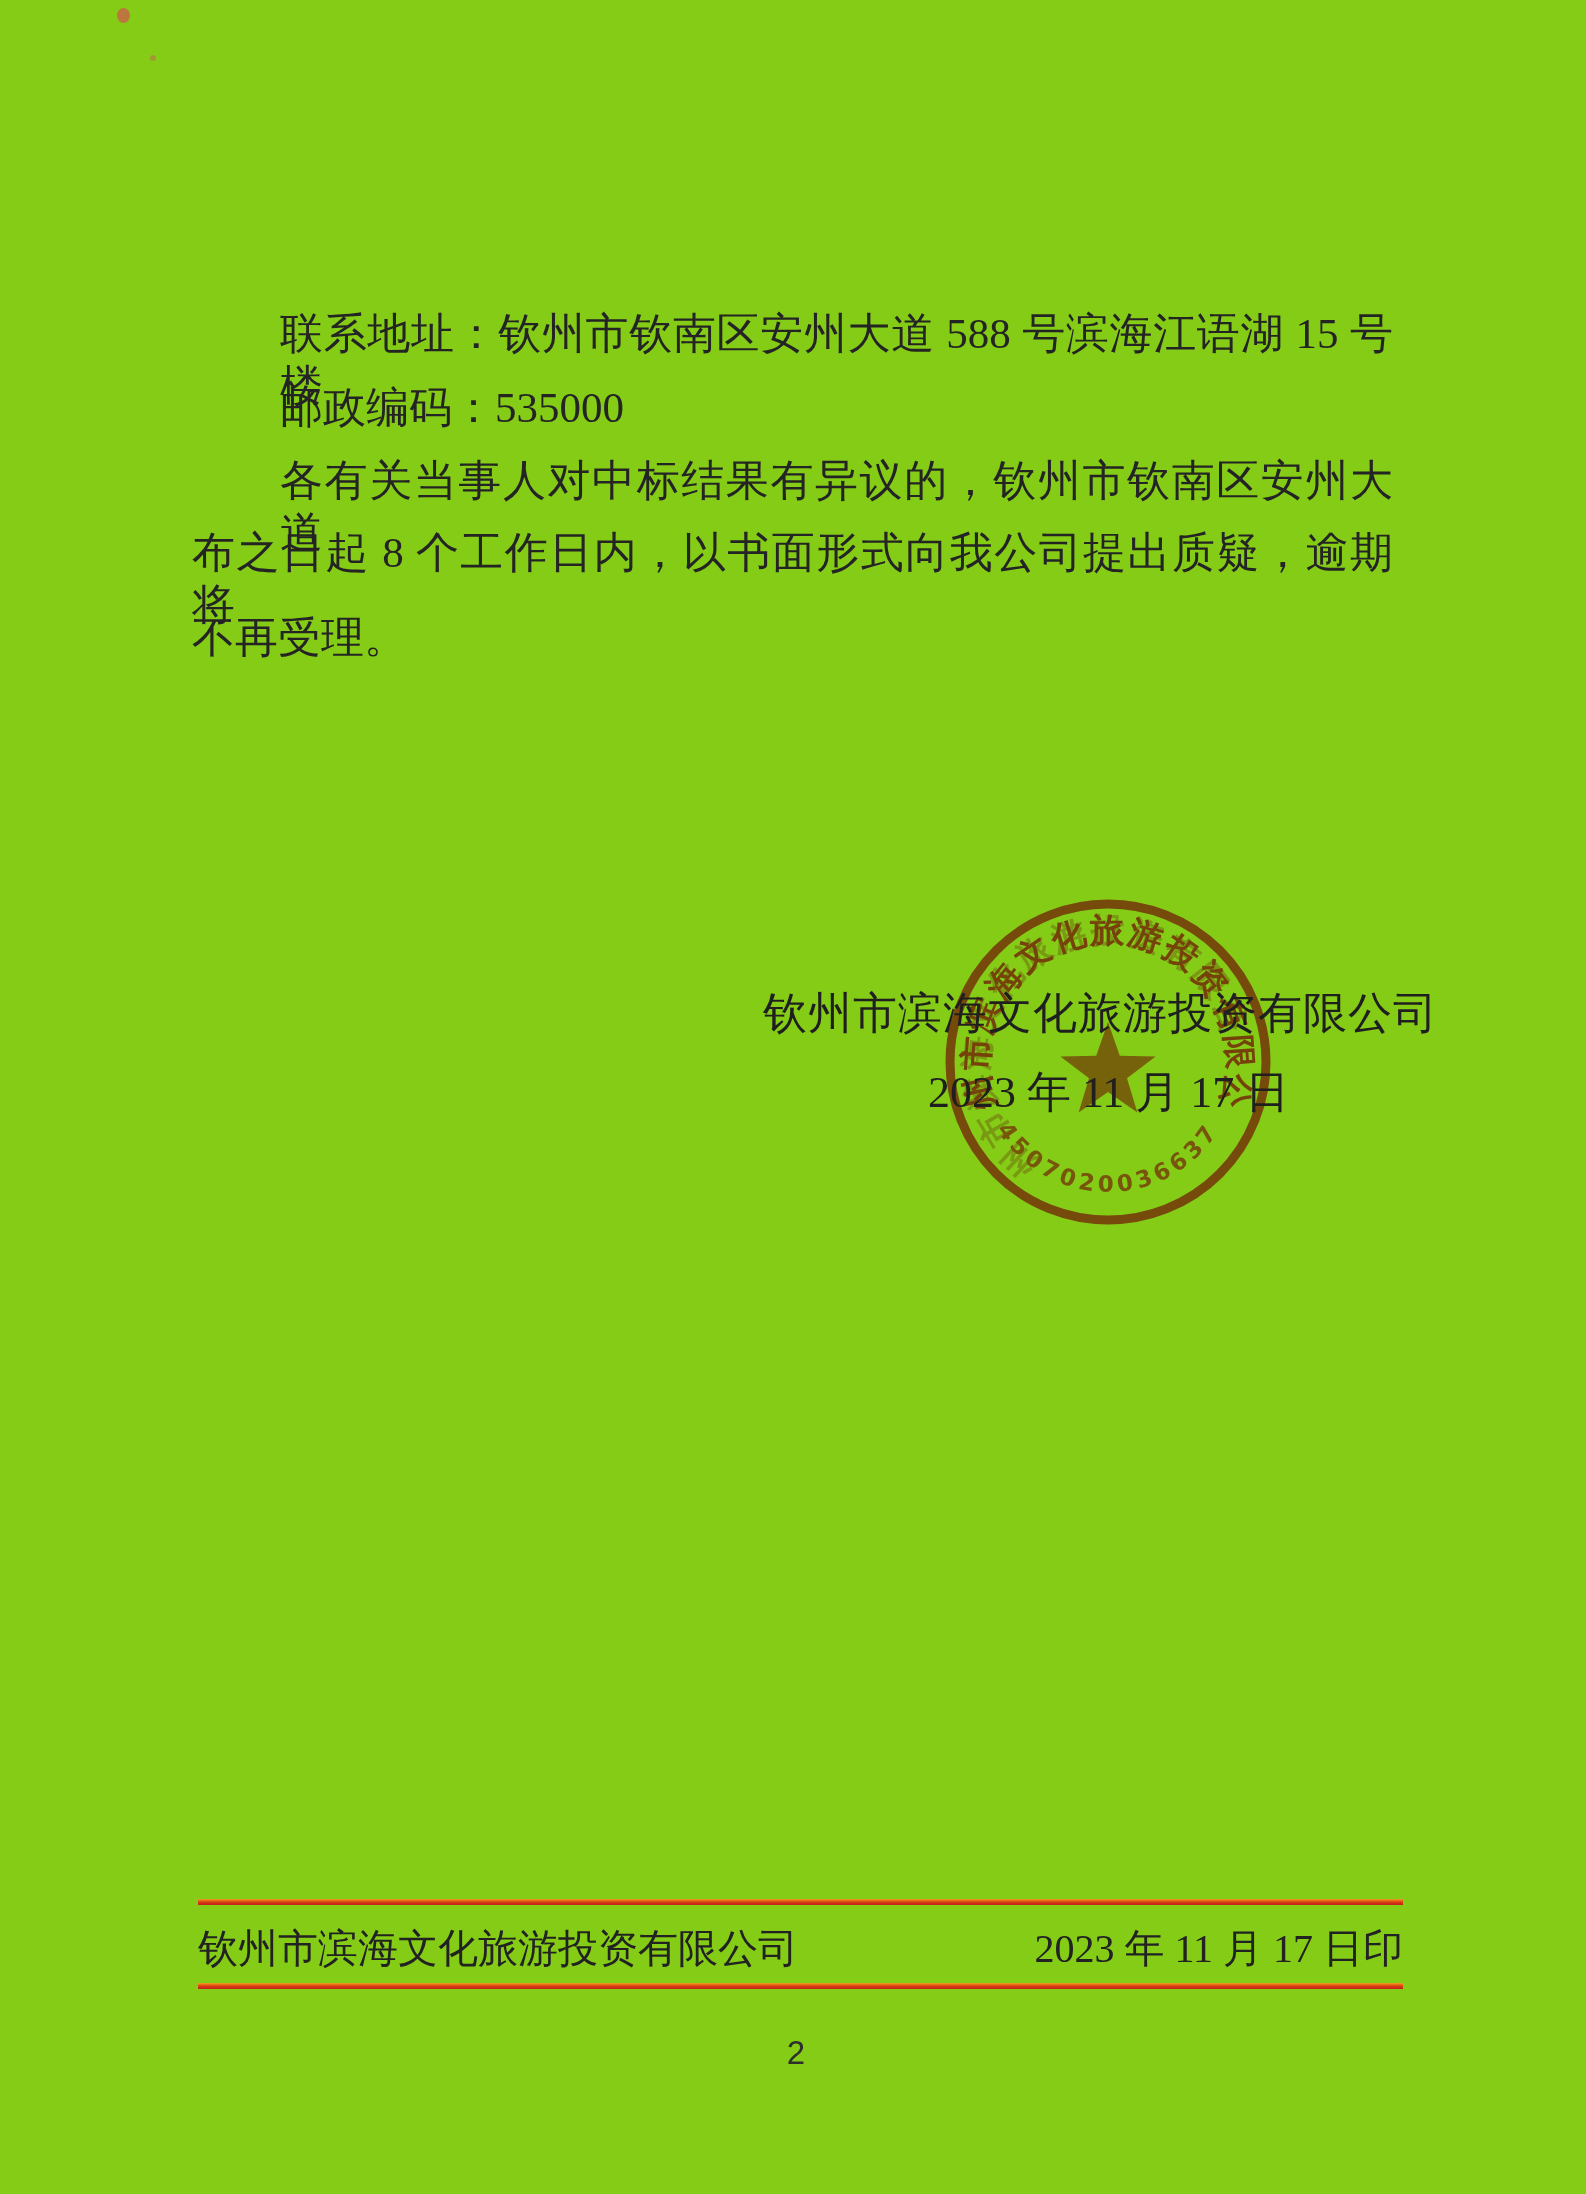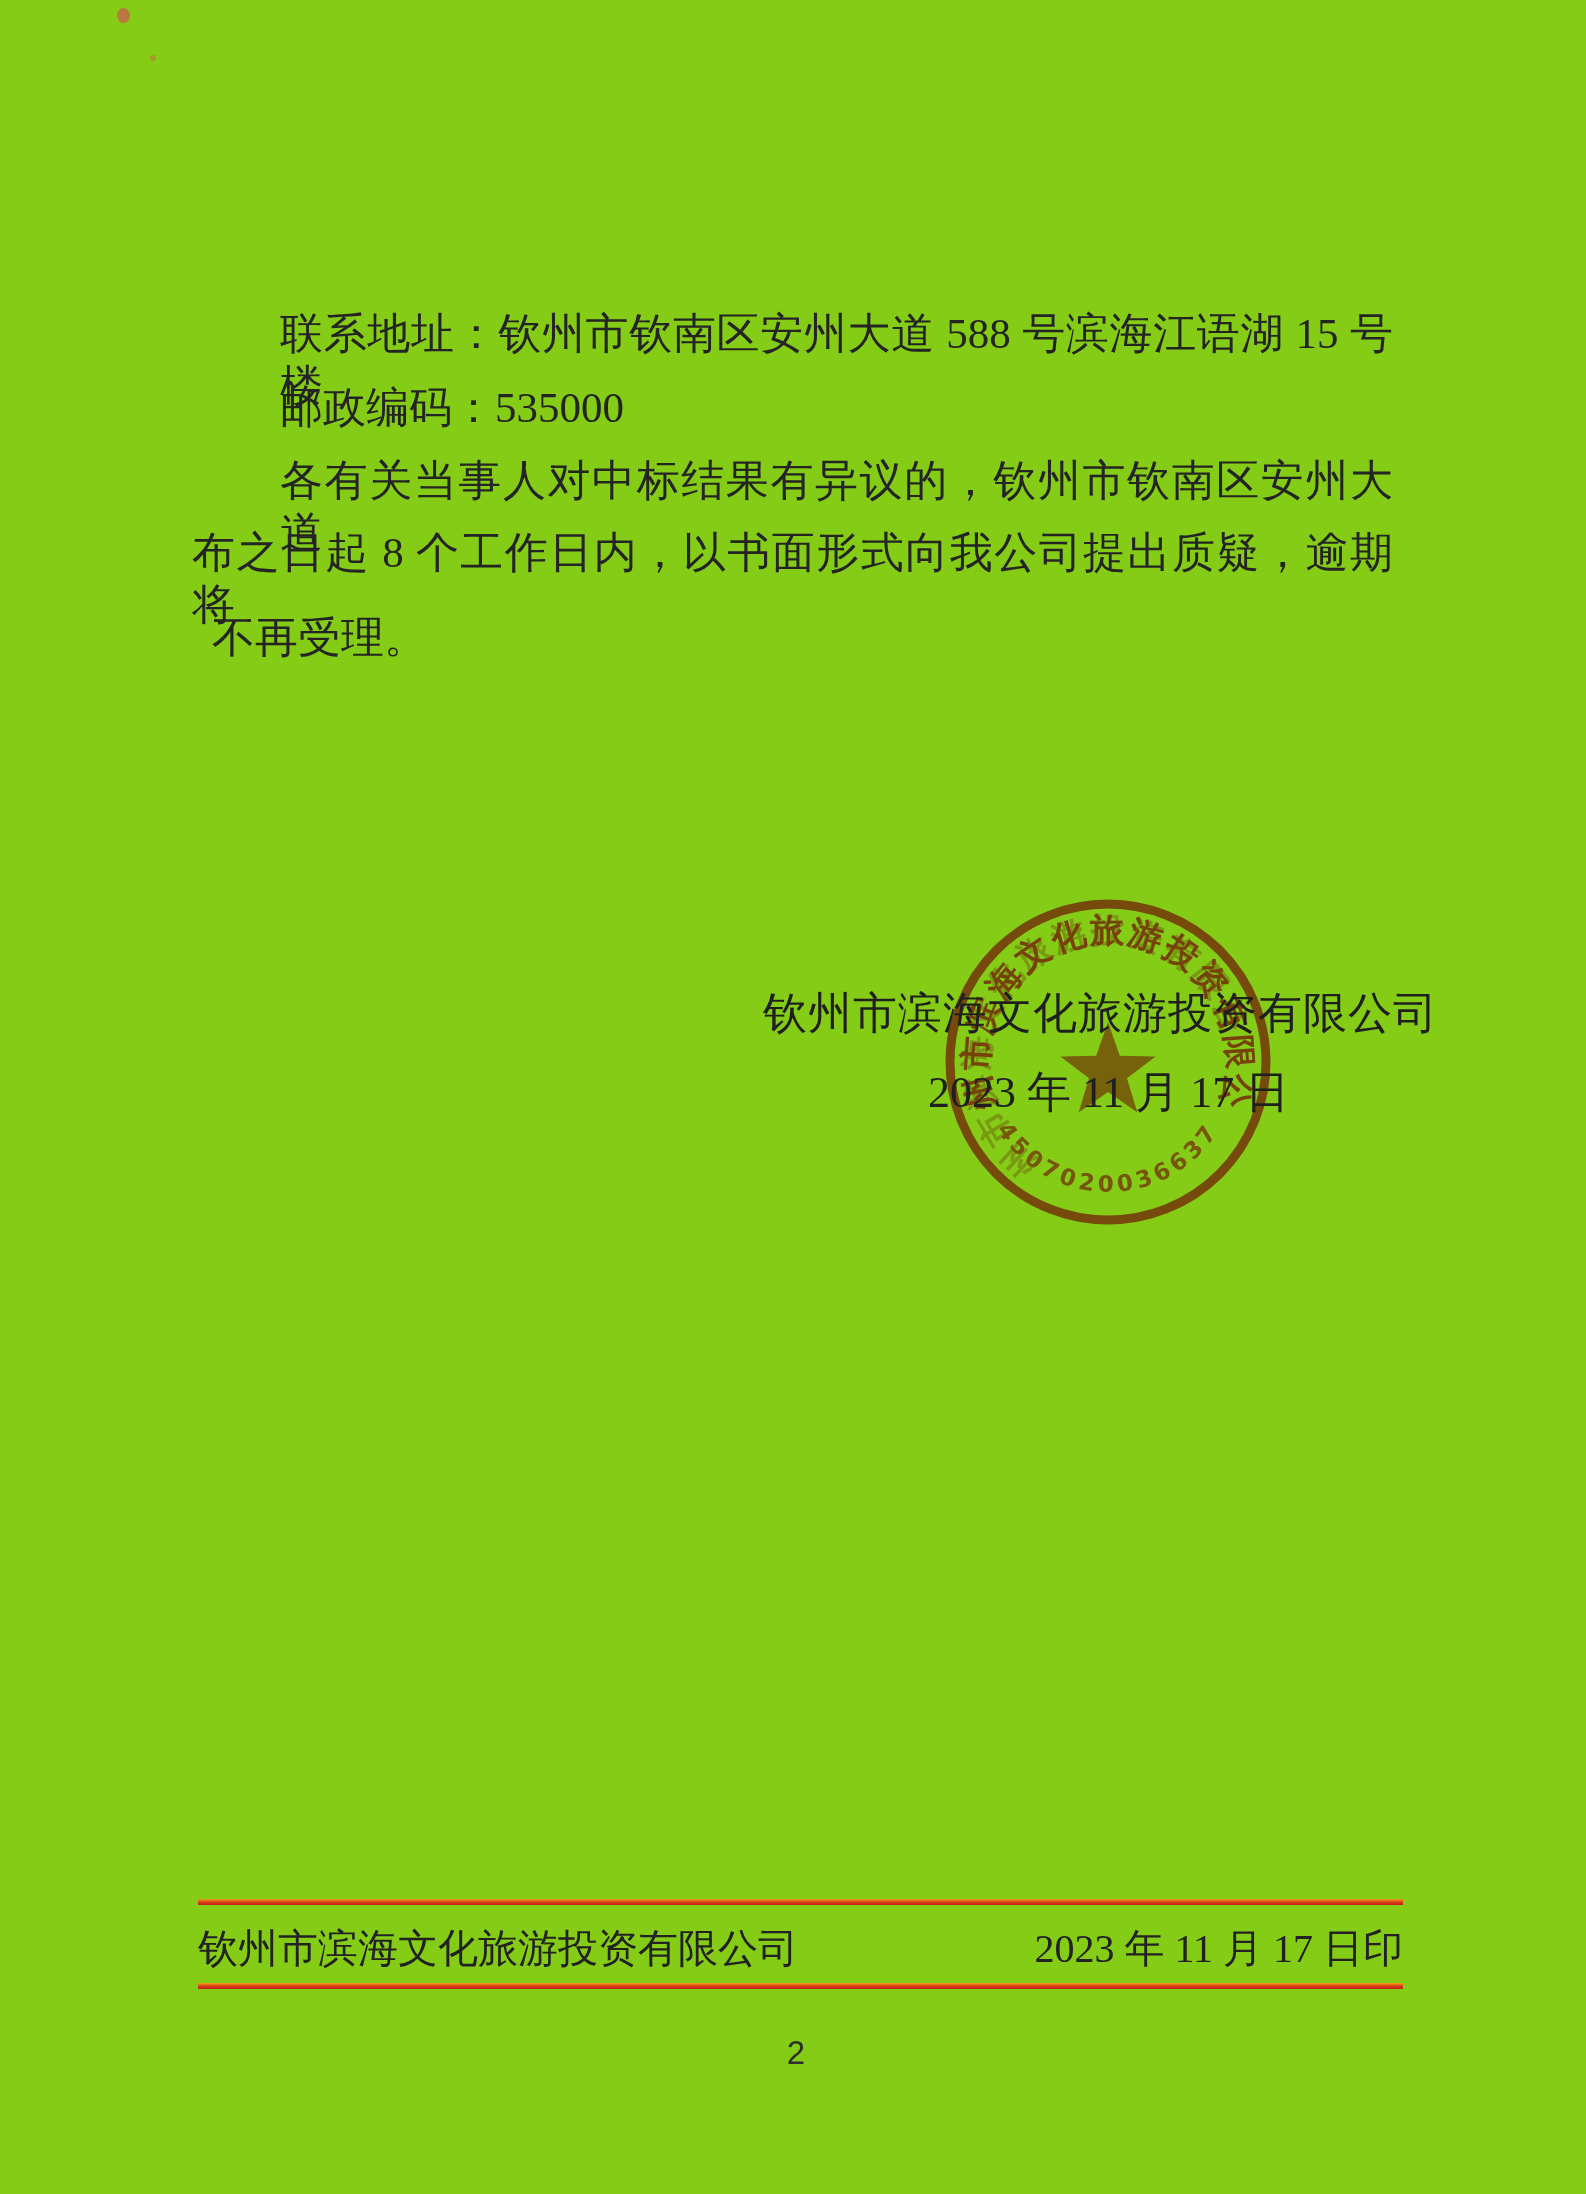--- a/index.html
+++ b/index.html
@@ -90,21 +90,21 @@
 
 <div class="page">
 
   <div class="speck" style="left:117px; top:8px; width:13px; height:15px;"></div>
   <div class="speck" style="left:150px; top:55px; width:6px; height:6px; opacity:0.4;"></div>
 
   <div class="bodyline jline" style="left:280px; top:308px; width:1113px;">联系地址：钦州市钦南区安州大道 588 号滨海江语湖 15 号楼</div>
   <div class="bodyline" style="left:280px; top:382px;">邮政编码：535000</div>
   <div class="bodyline jline" style="left:280px; top:455px; width:1113px;">各有关当事人对中标结果有异议的，钦州市钦南区安州大道</div>
   <div class="bodyline jline" style="left:192px; top:527px; width:1201px;">布之日起 8 个工作日内，以书面形式向我公司提出质疑，逾期将</div>
-  <div class="bodyline" style="left:192px; top:612px;margin-left:20px;">不再受理。</div>
+  <div class="bodyline" style="left:192px; top:612px;">不再受理。</div>
 
   <svg class="stamp" viewBox="0 0 334 334">
     <defs>
       <path id="arcTop" d="M58.3,217.7 A120,120 0 1 1 275.7,217.7"></path>
       <path id="arcBottom" d="M60.5,241.6 A130,130 0 0 0 273.5,241.6"></path>
     </defs>
     <circle cx="167" cy="167" r="158" fill="none" stroke="#df4a5e" stroke-width="9" opacity="0.9"></circle>
     <g opacity="0.42" transform="rotate(-34 167 167)">
       <text class="seal-arc ghost-fill" text-anchor="middle">
         <textPath href="#arcTop" startOffset="50%">钦州市滨海文化旅游投资有限公司</textPath>

